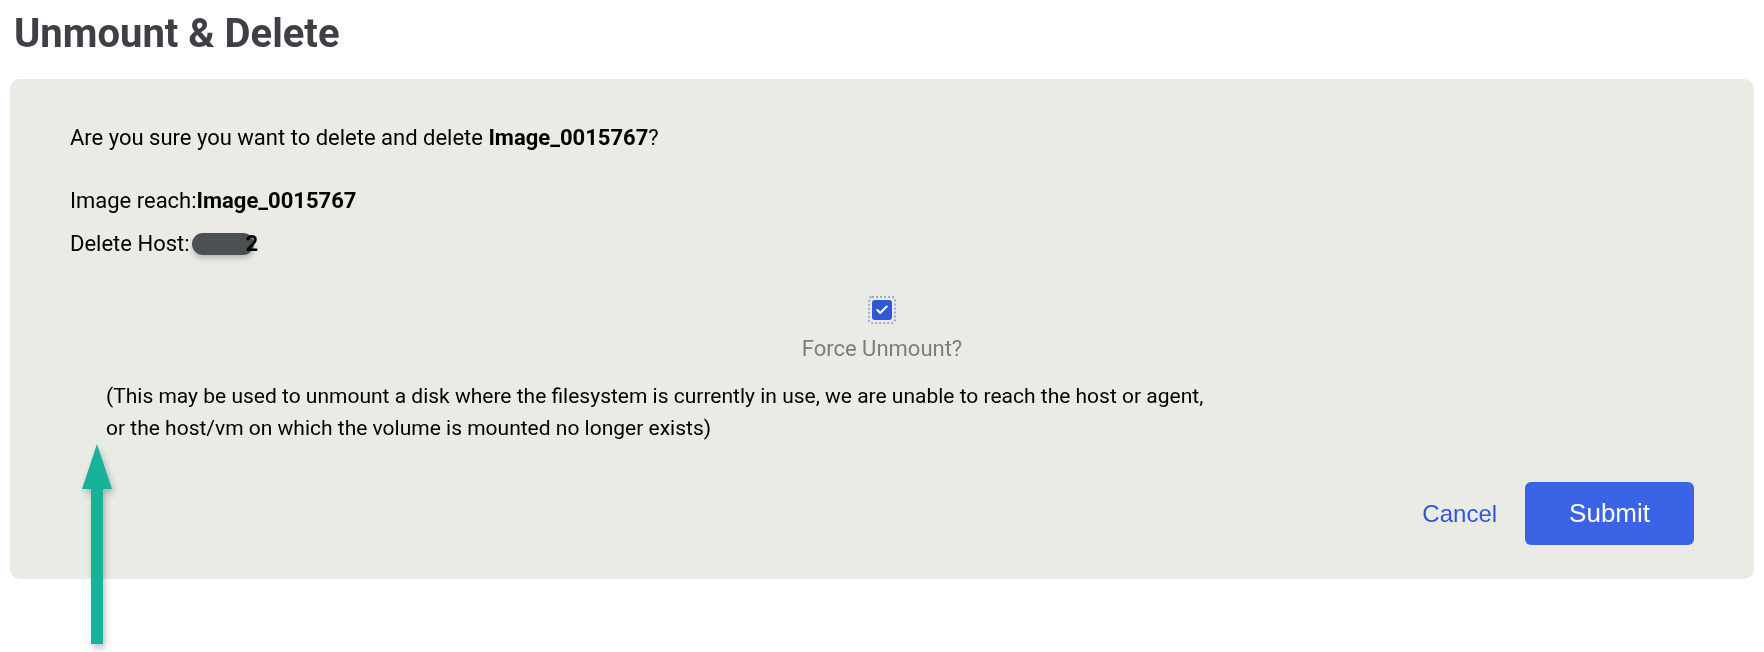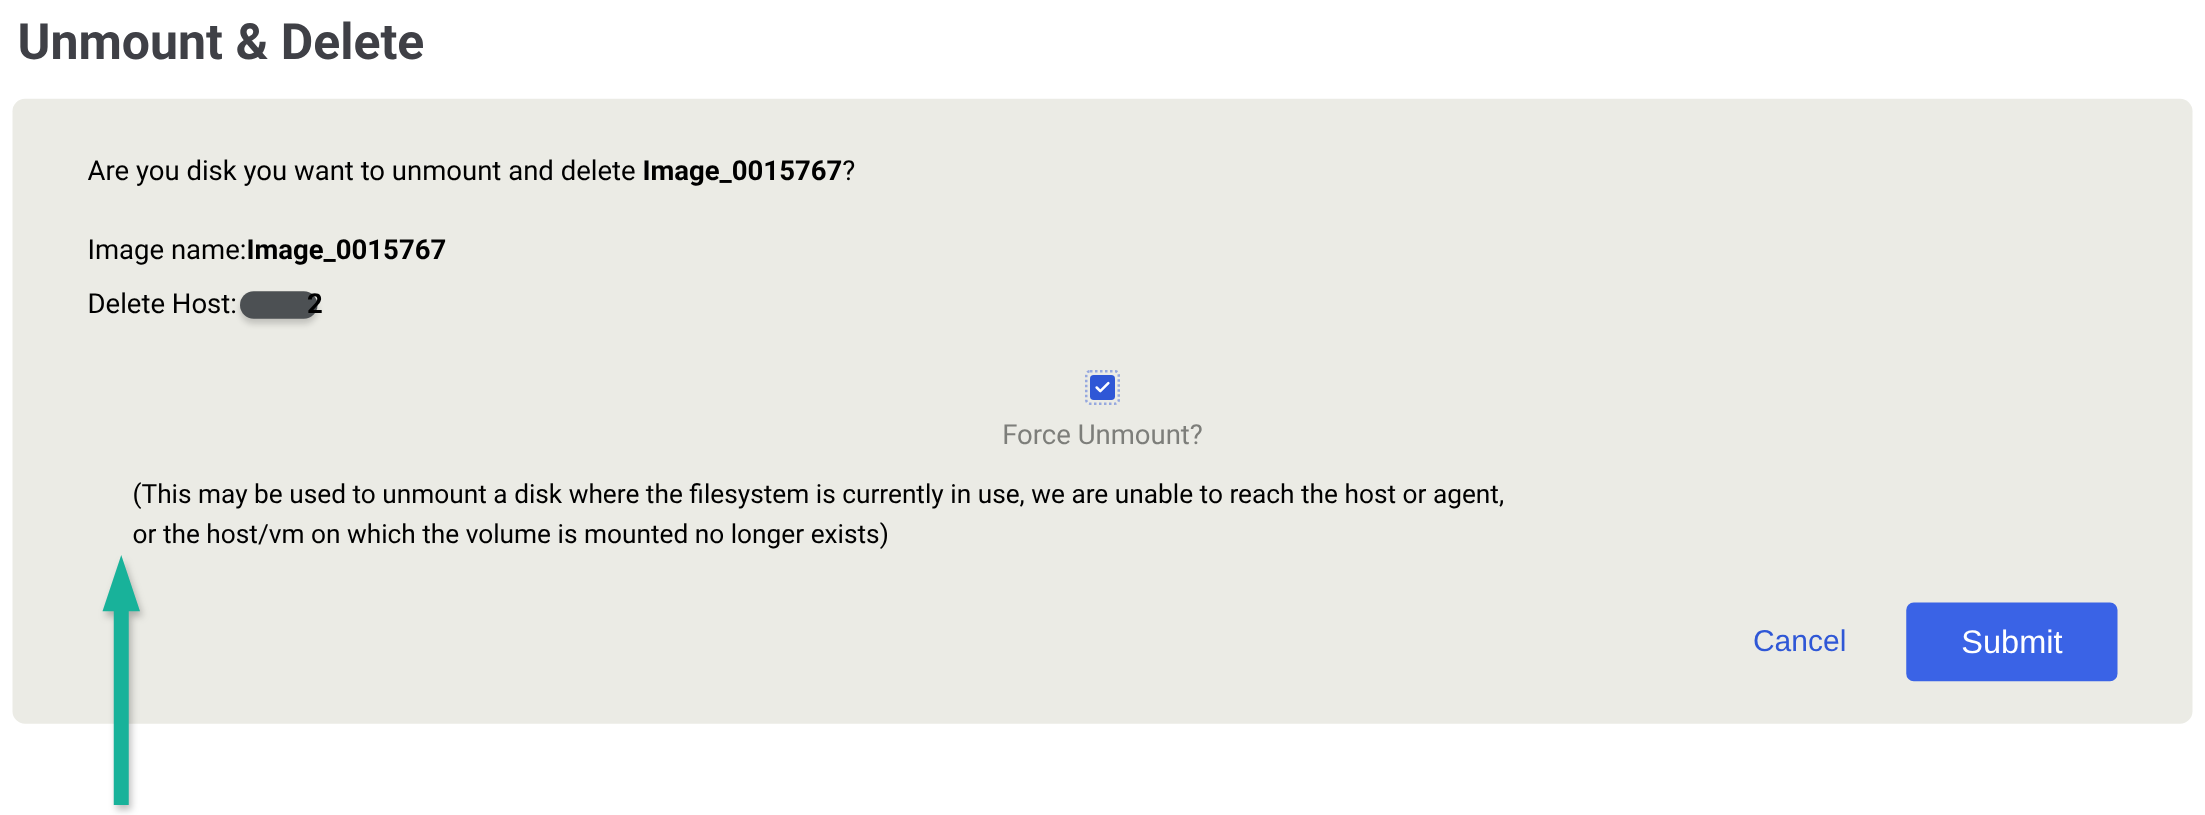--- a/index.html
+++ b/index.html
@@ -91,21 +91,21 @@
       margin-left: 36px;
       max-width: 1100px;
       line-height: 1.5;
     }
     .button-row {
       position: absolute;
       right: 60px;
       bottom: 34px;
       display: flex;
       align-items: center;
-      gap: 48px;
+      gap: 28px;
     }
     .btn-cancel {
       background: transparent;
       border: none;
       color: #2f57d6;
       font-size: 24px;
       font-weight: 500;
       cursor: pointer;
     }
     .btn-submit {
@@ -128,25 +128,25 @@
     }
   </style>
 </head>
 <body>
 
 <h1 class="page-title">Unmount &amp; Delete</h1>
 
 <div class="dialog-panel">
 
   <p class="confirm-line">
-    <span>Are you disk you want to unmount and delete </span><span class="bold">Image_0015767</span><span>?</span>
+    <span>Are you sure you want to delete and delete </span><span class="bold">Image_0015767</span><span>?</span>
   </p>
 
   <p class="field-line">
-    <span>Image name: </span>
+    <span>Image reach: </span>
     <span class="bold">Image_0015767</span>
   </p>
 
   <p class="field-line">
     <span>Delete Host:</span>
     <span class="redacted"></span>
     <span class="host-suffix">2</span>
   </p>
 
   <div class="force-row">

